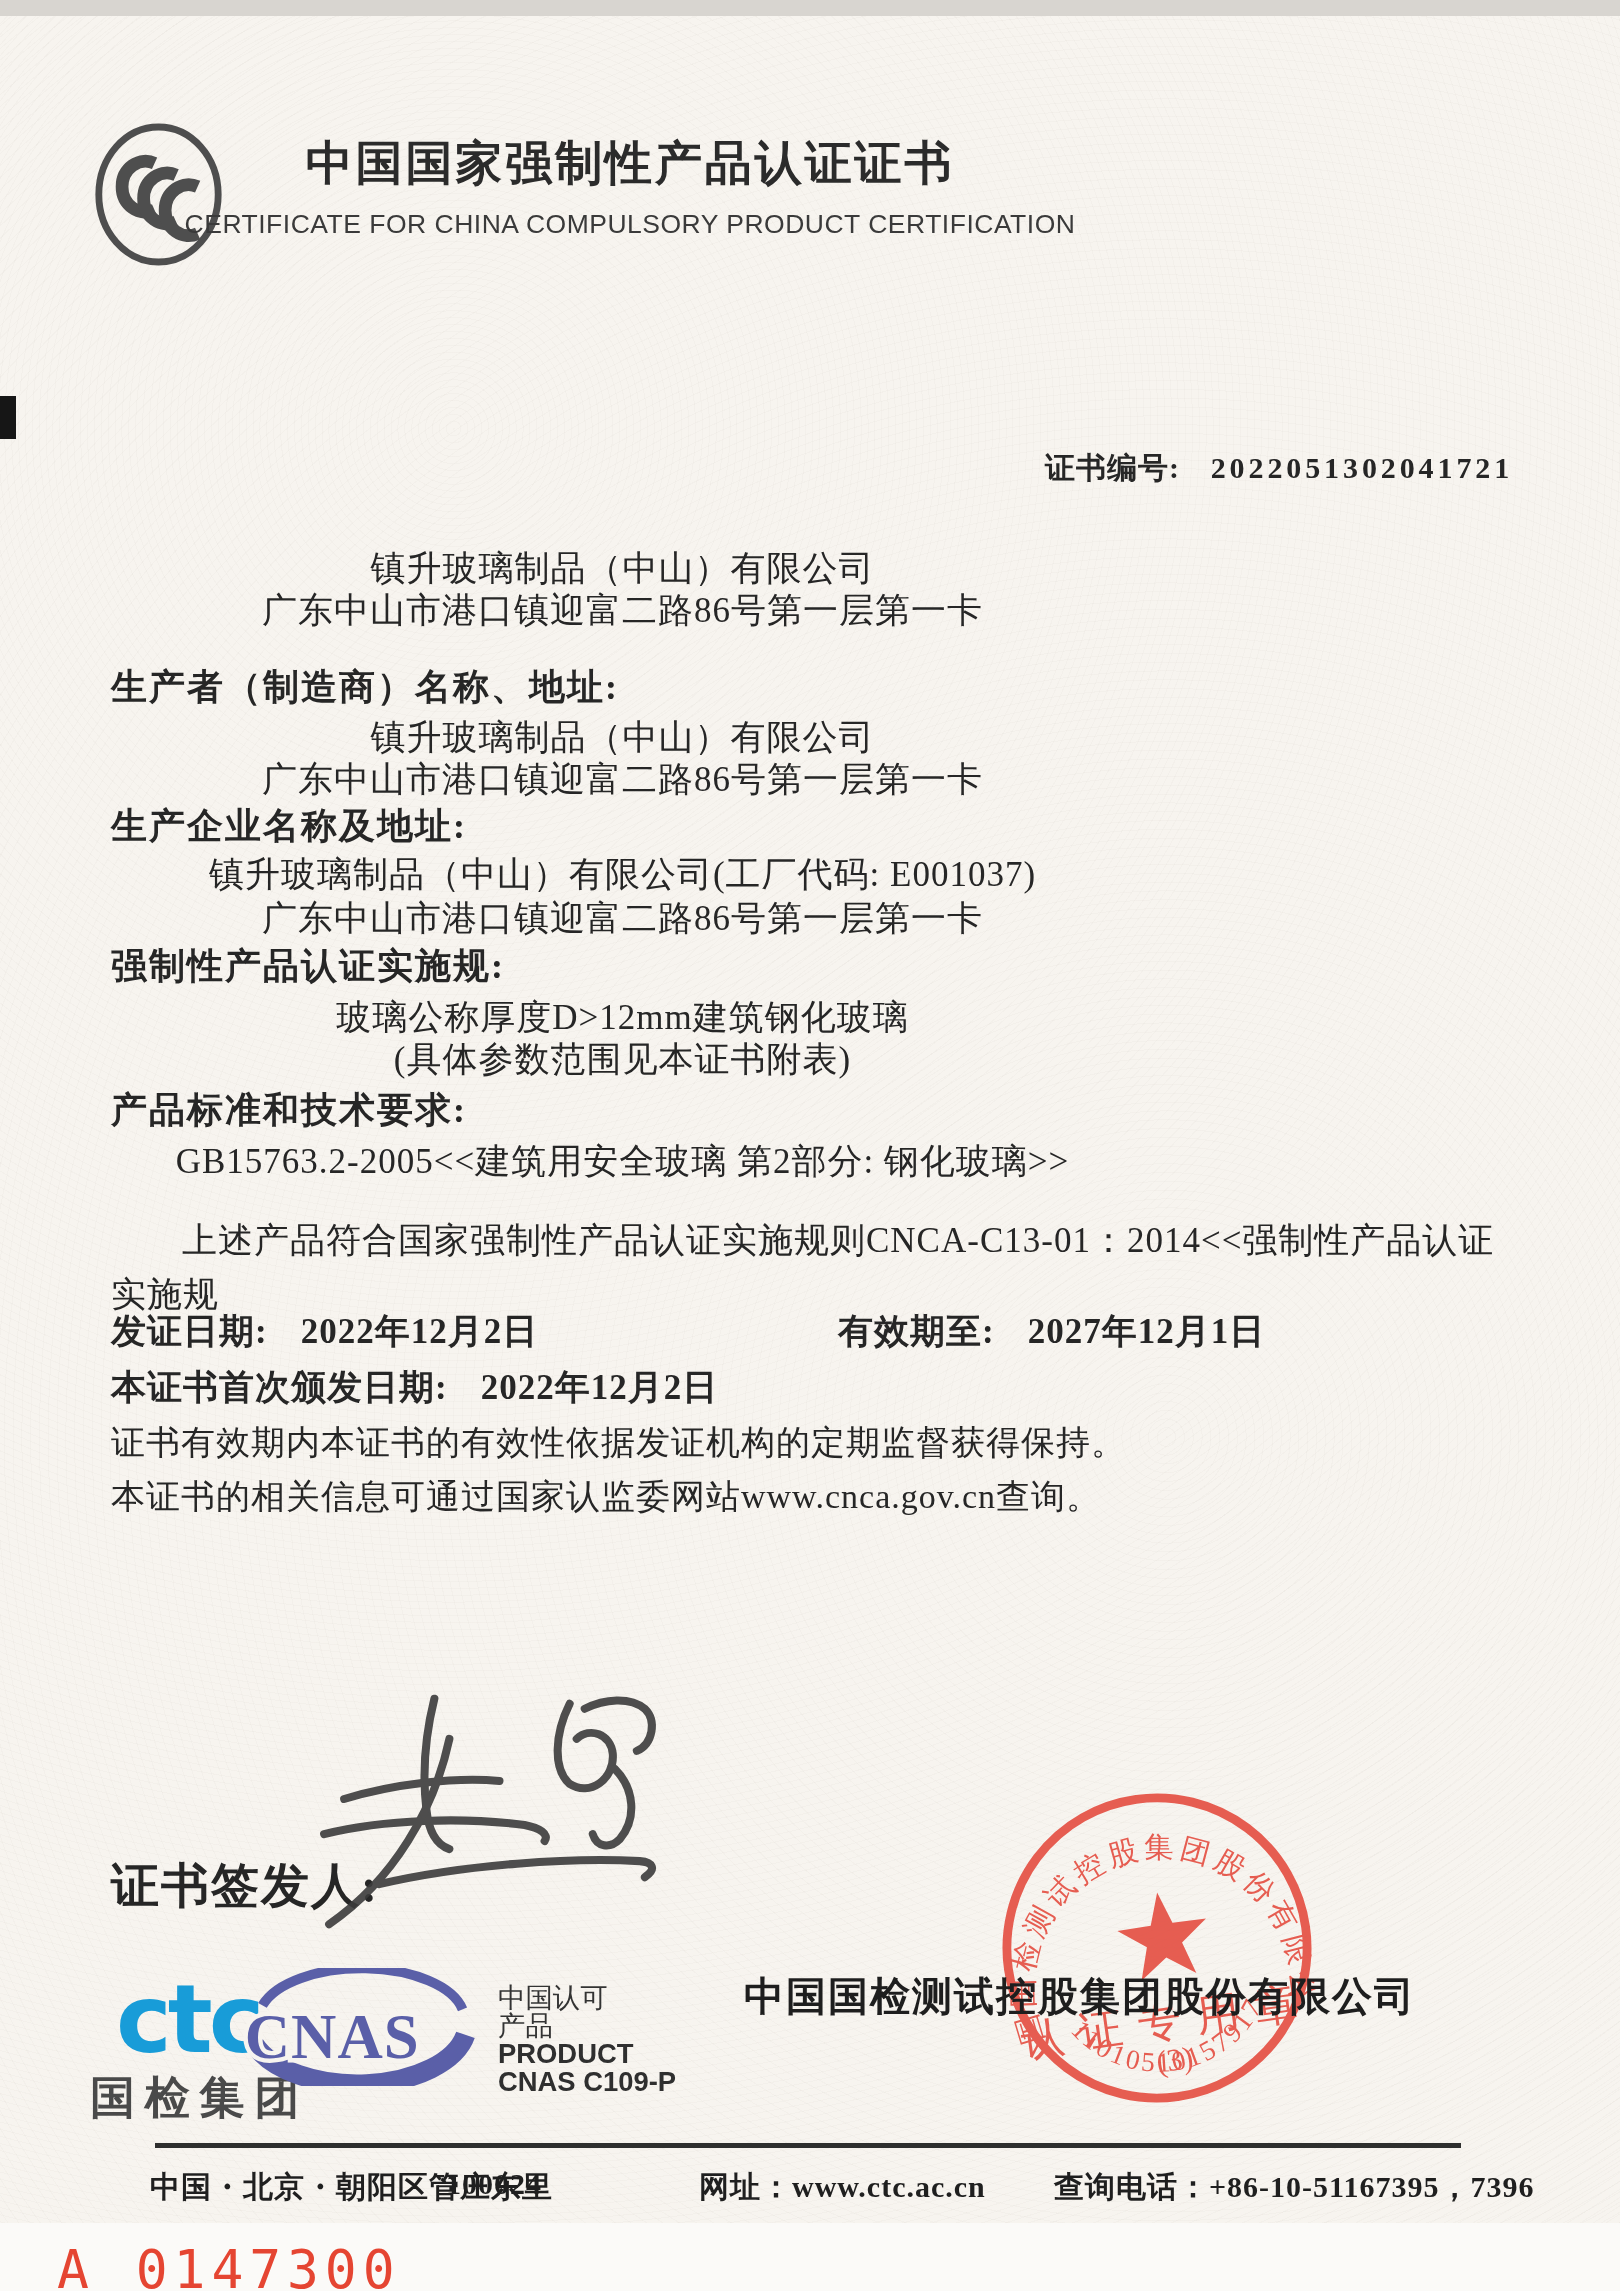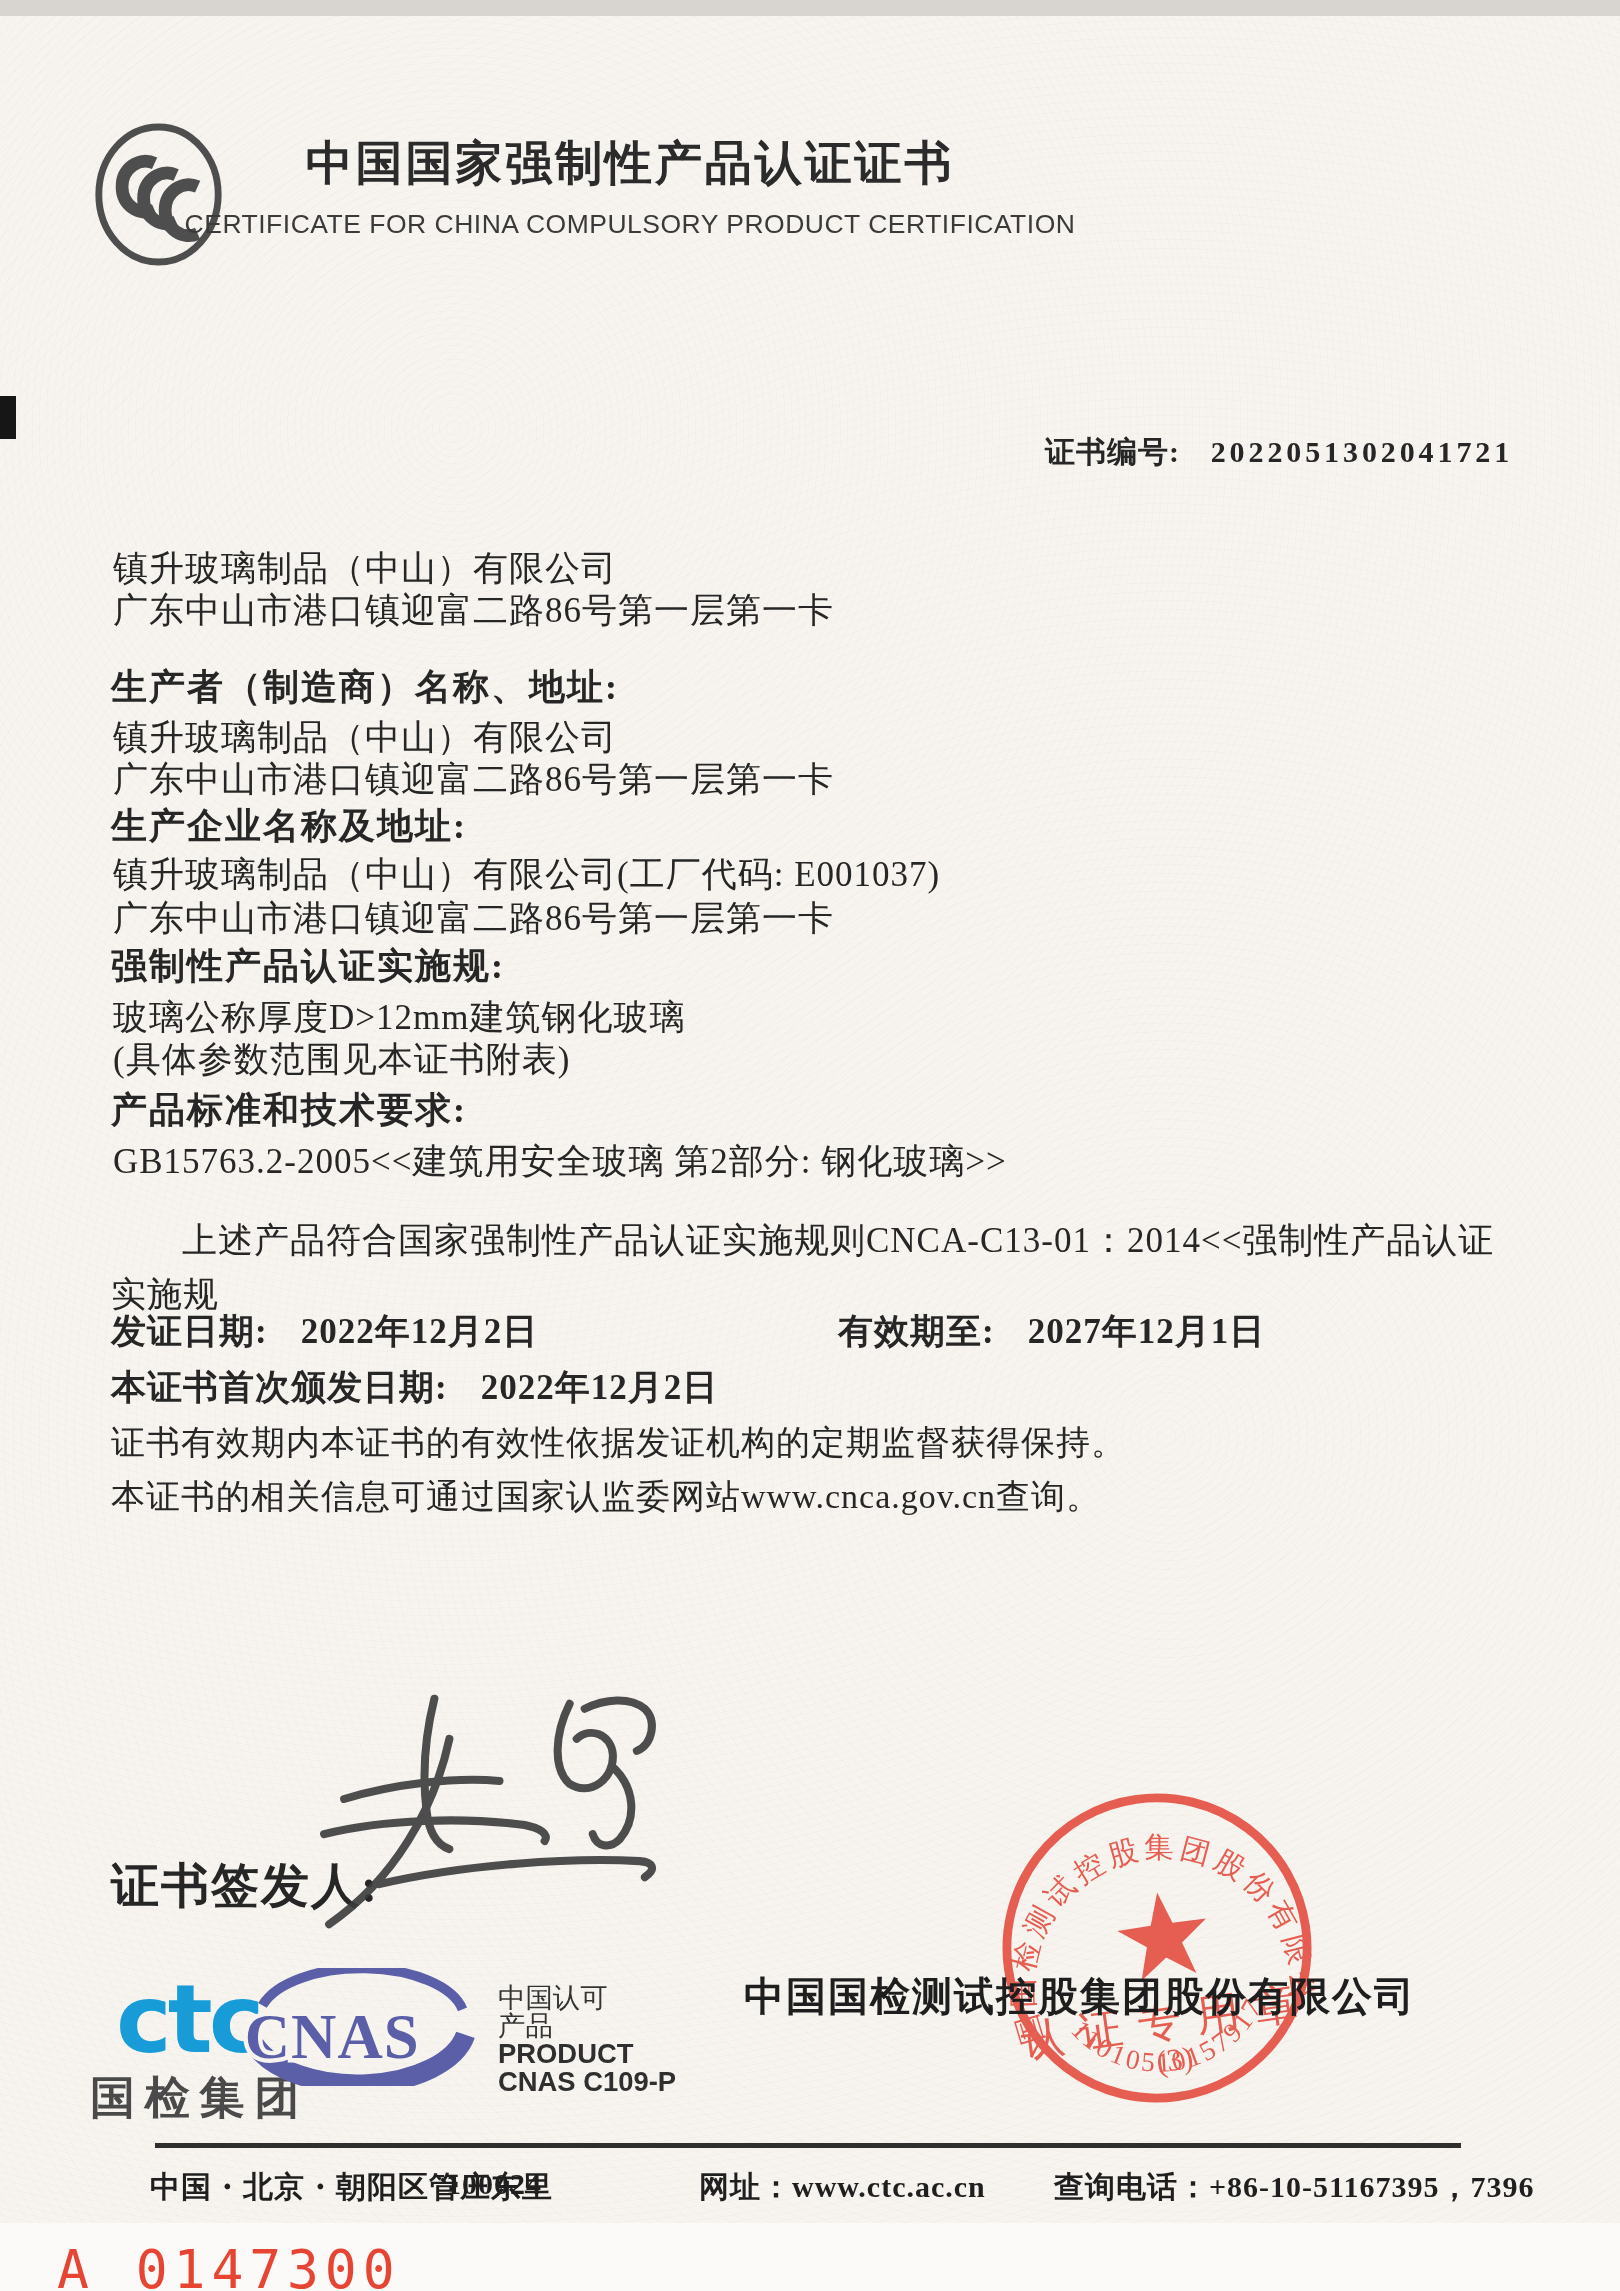--- a/index.html
+++ b/index.html
@@ -15,25 +15,25 @@
     color:#262626;
     overflow:hidden;
   }
   .abs{position:absolute;}
   
   .ccc-logo{left:90px;top:104px;width:137px;height:149px;}
   .head-block{left:157px;top:116px;width:946px;text-align:center;}
   .title{font-size:47px;font-weight:600;letter-spacing:2.9px;color:#2b2b2b;}
   .subtitle{margin-top:13.7px;font-family:"Liberation Sans","DejaVu Sans",sans-serif;
     font-size:26.5px;font-weight:500;color:#3a3a3a;letter-spacing:0.5px;}
-  .certno{left:1045px;top:416px;font-size:30px;font-weight:600;letter-spacing:1px;}
+  .certno{left:1045px;top:432px;font-size:30px;font-weight:600;letter-spacing:1px;}
   .certno .num{letter-spacing:3.9px;}
   
   .label{left:111px;font-size:36px;font-weight:600;letter-spacing:2px;}
-  .val{left:113px;width:1019px;font-size:35px;letter-spacing:1px;}
+  .val{left:113px;width:1019px;text-align:center;font-size:35px;letter-spacing:1px;}
   .statement{left:111px;top:1198px;width:1402px;font-size:35px;line-height:54px;letter-spacing:1px;}
   .statement .l1{text-indent:71px;}
   .dateline{font-size:35px;font-weight:600;letter-spacing:1px;}
   .note{left:111px;font-size:34px;letter-spacing:1px;}
   .gap{display:inline-block;width:13.7px;}
   
   .signer{left:111px;top:1838px;font-size:48px;font-weight:700;letter-spacing:2px;}
   .sig{left:284px;top:1656px;width:421px;height:274px;}
   .stamp{left:1002px;top:1777px;width:310px;height:310px;z-index:1;transform:rotate(-8deg);opacity:.88;}
   .issuer{left:725px;top:1953px;width:710px;text-align:center;z-index:2;

